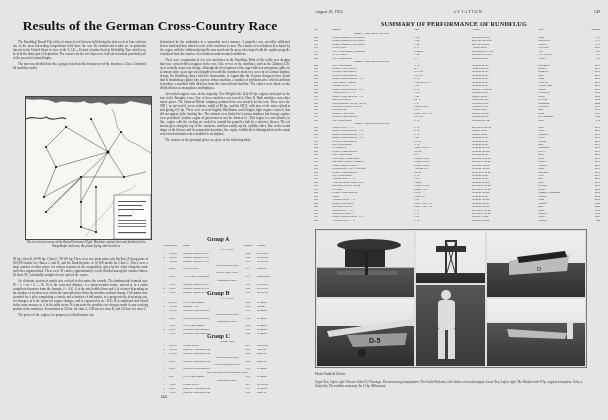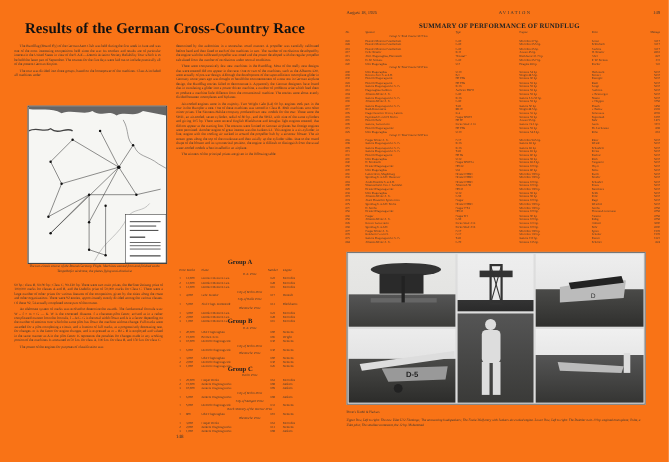--- a/index.html
+++ b/index.html
@@ -1,17 +1,17 @@
 <!DOCTYPE html>
 <html><head>
 <meta charset="utf-8">
 <style>
   html,body{margin:0;padding:0;background:#fff;}
   body{width:608px;height:420px;position:relative;overflow:hidden;font-family:"Liberation Serif",serif;color:#222;}
-  .page{position:absolute;top:0;height:420px;background:#f97316;text-decoration:underline;}
+  .page{position:absolute;top:0;height:420px;background:#e5e5e5;text-decoration:underline;}
   .left{left:0;width:300px;}
   .right{left:300px;width:308px;}
   .title{position:absolute;left:0;top:18px;width:300px;text-align:center;font-weight:bold;font-size:13.5px;letter-spacing:0.1px;color:#111;}
   .col{position:absolute;font-size:3.2px;line-height:4.05px;text-align:justify;color:#333;}
   .col p{margin:0 0 1.5px 0;text-indent:5px;}
   .lc1{left:13px;top:40px;width:133px;}
   .lc2{left:160px;top:40px;width:130px;}
   .map{position:absolute;left:25px;top:96px;width:125px;height:142px;border:1px solid #444;background:#f6f6f3;overflow:hidden;}
   .mapcap{position:absolute;left:22px;top:241px;width:128px;font-size:3.1px;line-height:3.9px;font-style:italic;text-align:center;color:#333;}
   .lc1b{left:13px;top:257px;width:135px;}

